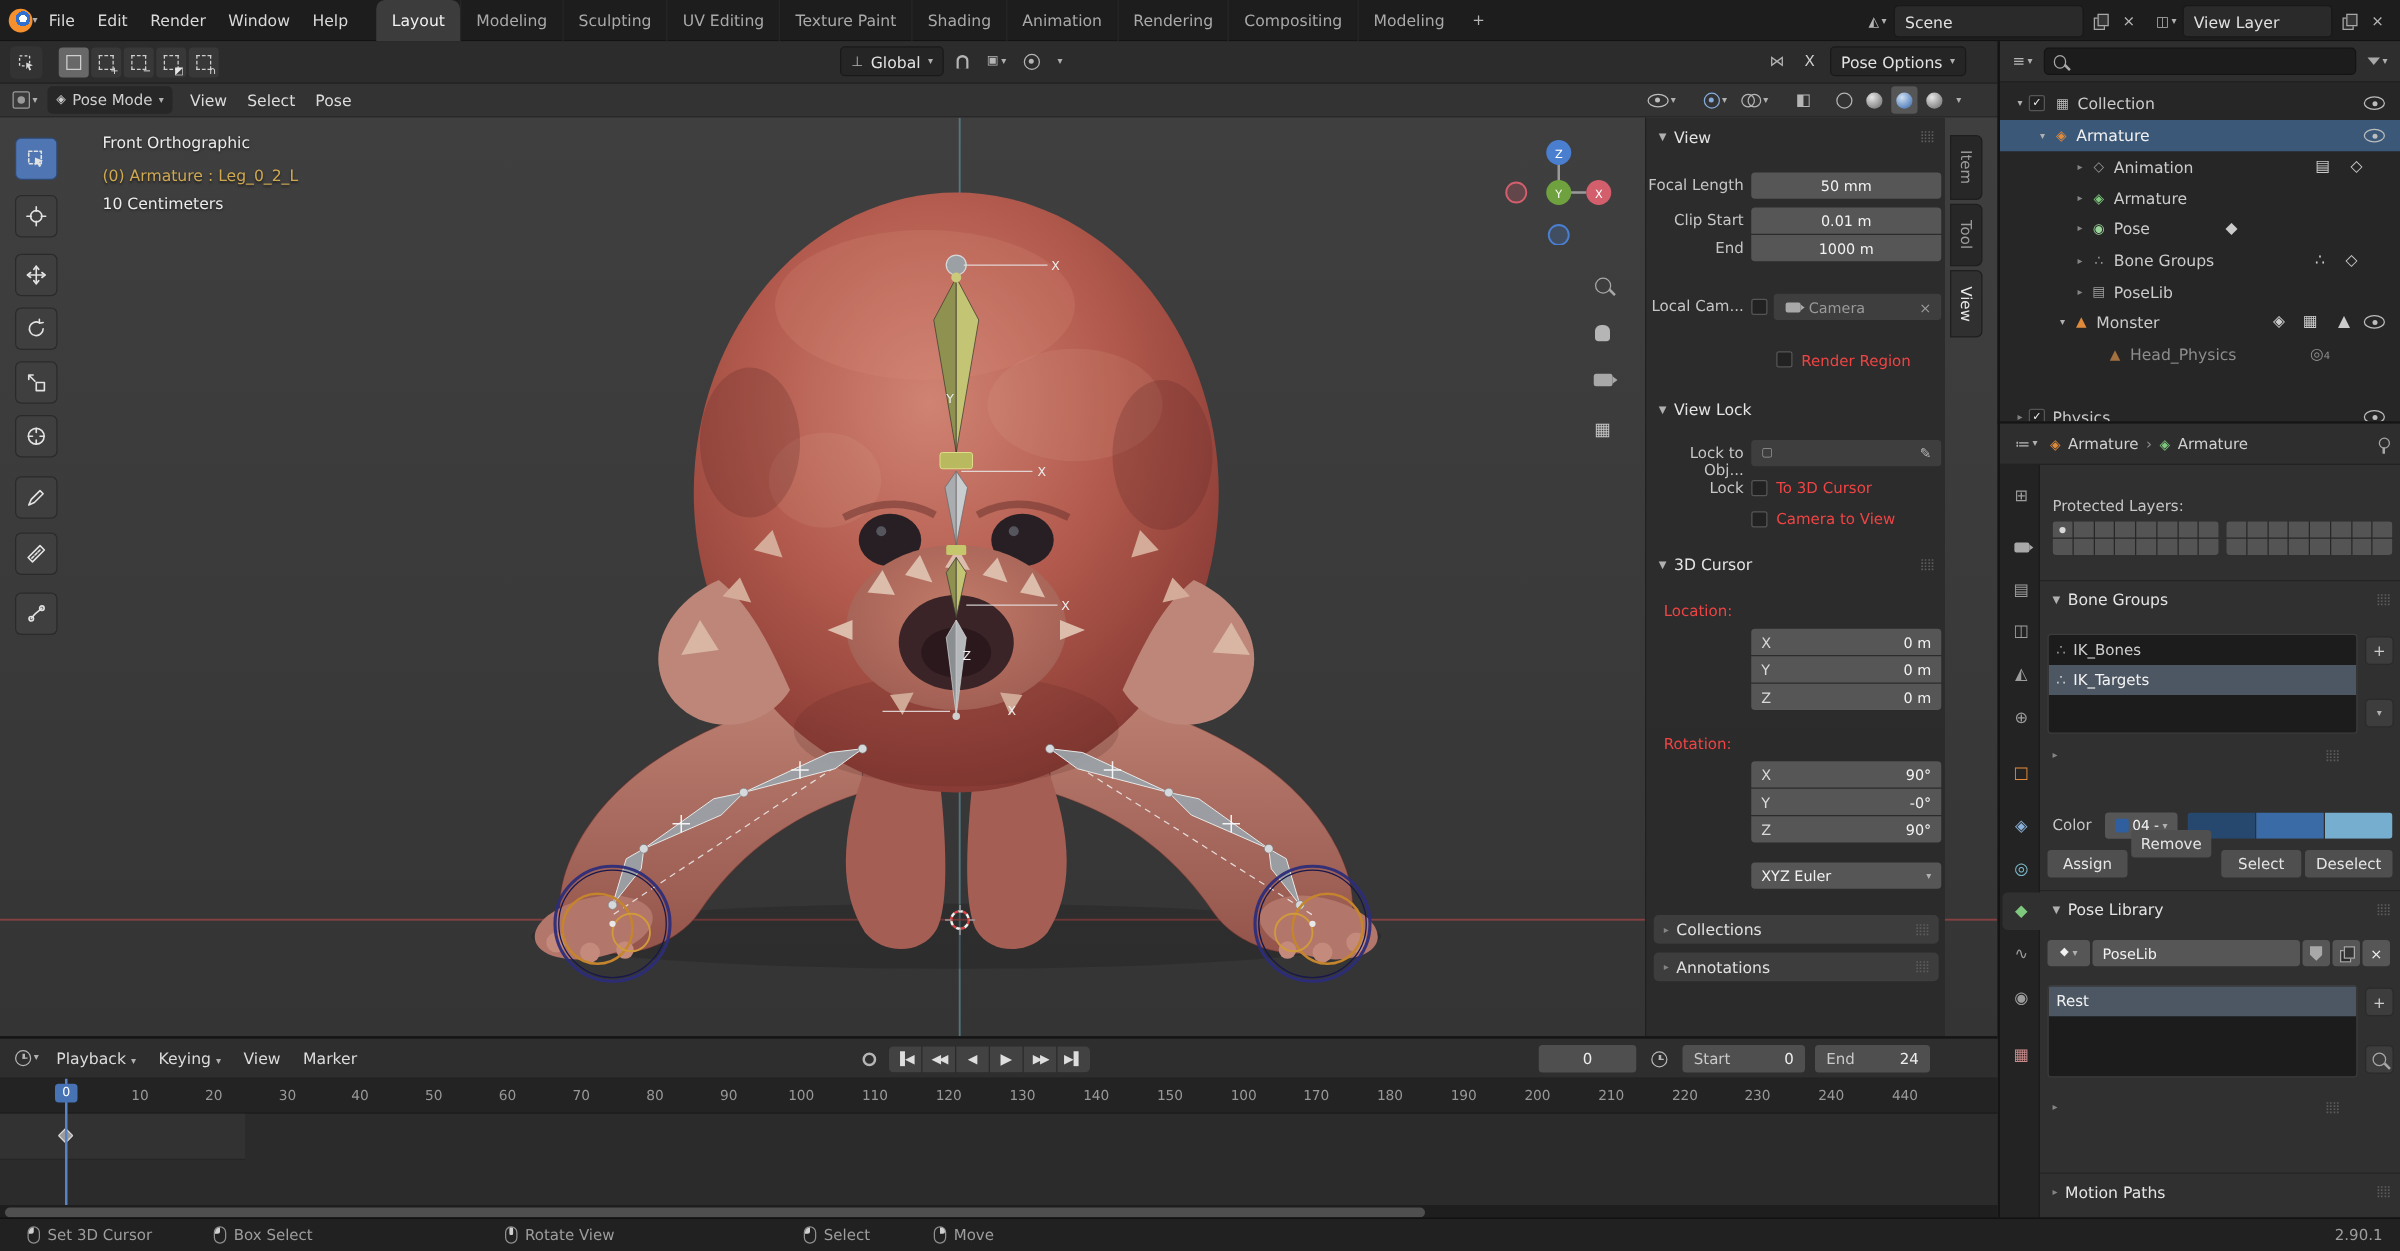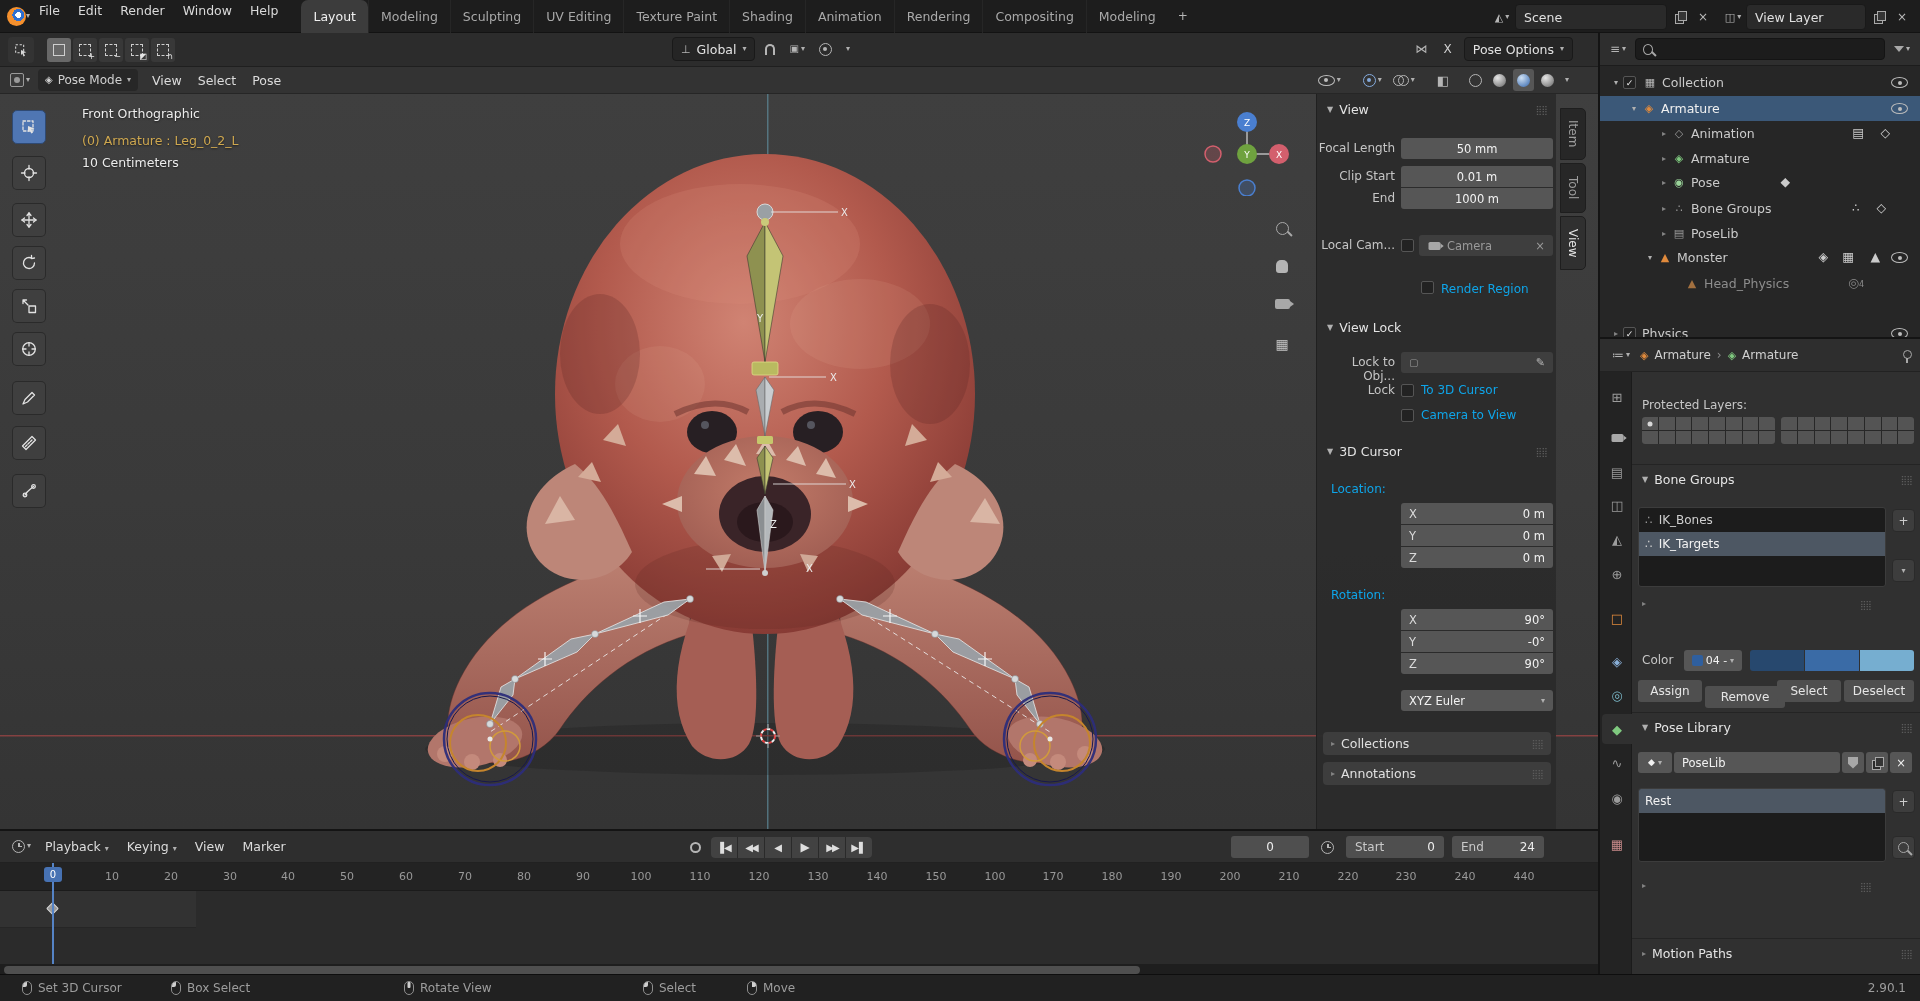--- a/index.html
+++ b/index.html
@@ -3,21 +3,21 @@
 <meta charset="utf-8">
 <style>
   html,body{margin:0;padding:0;background:#111}
   #root{position:relative;width:1920px;height:1001px;background:#2b2b2b;font-family:"DejaVu Sans",sans-serif;font-size:12px;color:#d0d0d0;overflow:hidden;user-select:none}
   .row{display:flex;align-items:center}
   .tri{font-size:8px;color:#b0b0b0;line-height:1}
   .tri.dim{color:#848484}
 
   
   #topbar{position:absolute;left:0;top:0;width:1920px;height:33px;background:#1d1d1d;border-bottom:1px solid #131313;box-sizing:border-box;display:flex;align-items:center}
-  .tb-menu{padding:0 9px;height:26px;display:flex;border-radius:4px;color:#dadada;font-size:12.5px}
+  .tb-menu{padding:0 9px;height:26px;display:flex;align-items:center;border-radius:4px;color:#dadada;font-size:12.5px}
   .ws{display:flex;height:33px;margin-left:14px}
   .ws-tab{padding:0 12px;display:flex;align-items:center;color:#a9a9a9;font-size:12.5px;border-left:1px solid #262626}
   .ws-tab.active{background:#3c3c3c;color:#f1f1f1;border-radius:7px 7px 0 0;border-left:none}
   .ws-add{padding:0 10px;display:flex;align-items:center;color:#b5b5b5}
   .tb-right{position:absolute;right:8px;top:4px;display:flex;gap:10px;align-items:center}
   .db{display:flex;align-items:center;height:24px;background:#2a2a2a;border:1px solid #191919;border-radius:4px}
   .db .name{padding:0 8px;font-size:12.5px;color:#e0e0e0}
   .mini{width:20px;height:22px;display:flex;align-items:center;justify-content:center;color:#b9b9b9}
   .i-blender{width:19px;height:19px;border-radius:50%;background:radial-gradient(circle at 60% 42%,#ffffff 0 3px,#2f6fd0 3px 6px,#f5902d 6px);display:inline-block}
 
@@ -51,21 +51,21 @@
   .tool{position:absolute;left:12px;width:34px;height:34px;background:rgba(64,64,64,.88);border:1px solid rgba(18,18,18,.45);border-radius:5px;display:flex;align-items:center;justify-content:center;box-sizing:border-box}
   .tool.active{background:#4f76b3;border-color:#2f4a74}
   .tool svg{stroke:#e2e2e2;fill:none;stroke-width:1.3;stroke-linecap:round;stroke-linejoin:round}
   .navbtn{position:absolute;left:1268px;width:28px;height:28px;border-radius:5px;display:flex;align-items:center;justify-content:center;color:#c3c3c3}
 
   
   .npanel{position:absolute;left:1316px;top:0;width:240px;height:735px;background:rgba(43,43,43,.97);border-left:1px solid #202020;box-sizing:border-box;font-size:12px}
   .ph{position:absolute;display:flex;align-items:center;gap:6px;font-size:12.5px;color:#e4e4e4}
   .grip{color:#5c5c5c;font-size:9px;letter-spacing:-1px}
   .npl{position:absolute;left:0;width:78px;text-align:right;font-size:12px;color:#c6c6c6}
-  .nsl{position:absolute;left:14px;font-size:12px;color:#0ea5e9}
+  .nsl{position:absolute;left:14px;font-size:12px;color:#ef4444}
   .nf{position:absolute;height:21px;background:#565656;border-radius:3px;font-size:11.5px;color:#f2f2f2;display:flex;align-items:center;justify-content:center;box-sizing:border-box}
   .nf.sb{justify-content:space-between;padding:0 8px}
   .nf.top{border-radius:3px 3px 0 0}.nf.mid{border-radius:0}.nf.bot{border-radius:0 0 3px 3px}
   .nf.disab{background:#3e3e3e;color:#9a9a9a}
   .ax{color:#dadada}
   .cb{width:13px;height:13px;border-radius:2px;background:#222;border:1px solid #555;display:inline-flex;align-items:center;justify-content:center;color:#eee;font-size:9px;box-sizing:border-box}
   .pbox{position:absolute;background:#3d3d3d;border-radius:4px;display:flex;align-items:center;gap:6px;padding:0 8px;box-sizing:border-box;height:23px;font-size:12.5px;color:#e0e0e0}
   .sidetabs{position:absolute;left:1560px;top:14px;width:27px}
   .stab{width:26px;border:1px solid #1e1e1e;background:#272727;color:#9c9c9c;border-radius:0 5px 5px 0;writing-mode:vertical-rl;padding:9px 0;display:flex;align-items:center;justify-content:center;font-size:12px;margin-bottom:3px;box-sizing:border-box}
   .stab.active{background:#303030;color:#e8e8e8}
@@ -883,21 +883,21 @@
         <span class="tri">▾</span>
       </div>
       <div style="position:absolute;left:118px;top:278px;width:164px;height:21px;border-radius:3px;overflow:hidden;display:flex">
         <span style="flex:1;background:#27486e"></span>
         <span style="flex:1;background:#3a6ba6;margin:0 1px"></span>
         <span style="flex:1;background:#76aed0"></span>
       </div>
       <div class="pbtn" style="left:6px;top:308px;width:64px">
           <span>Assign</span>
         </div>
-      <div class="pbtn" style="left:73px;top:314px;width:80px">
+      <div class="pbtn" style="left:73px;top:292px;width:64px">
           <span>Remove</span>
         </div>
       <div class="pbtn" style="left:145px;top:308px;width:64px">
           <span>Select</span>
         </div>
       <div class="pbtn" style="left:212px;top:308px;width:70px">
           <span>Deselect</span>
         </div>
       <div class="sep" style="top:340px"></div>
       <div class="ph" style="left:10px;top:348px;width:270px">

